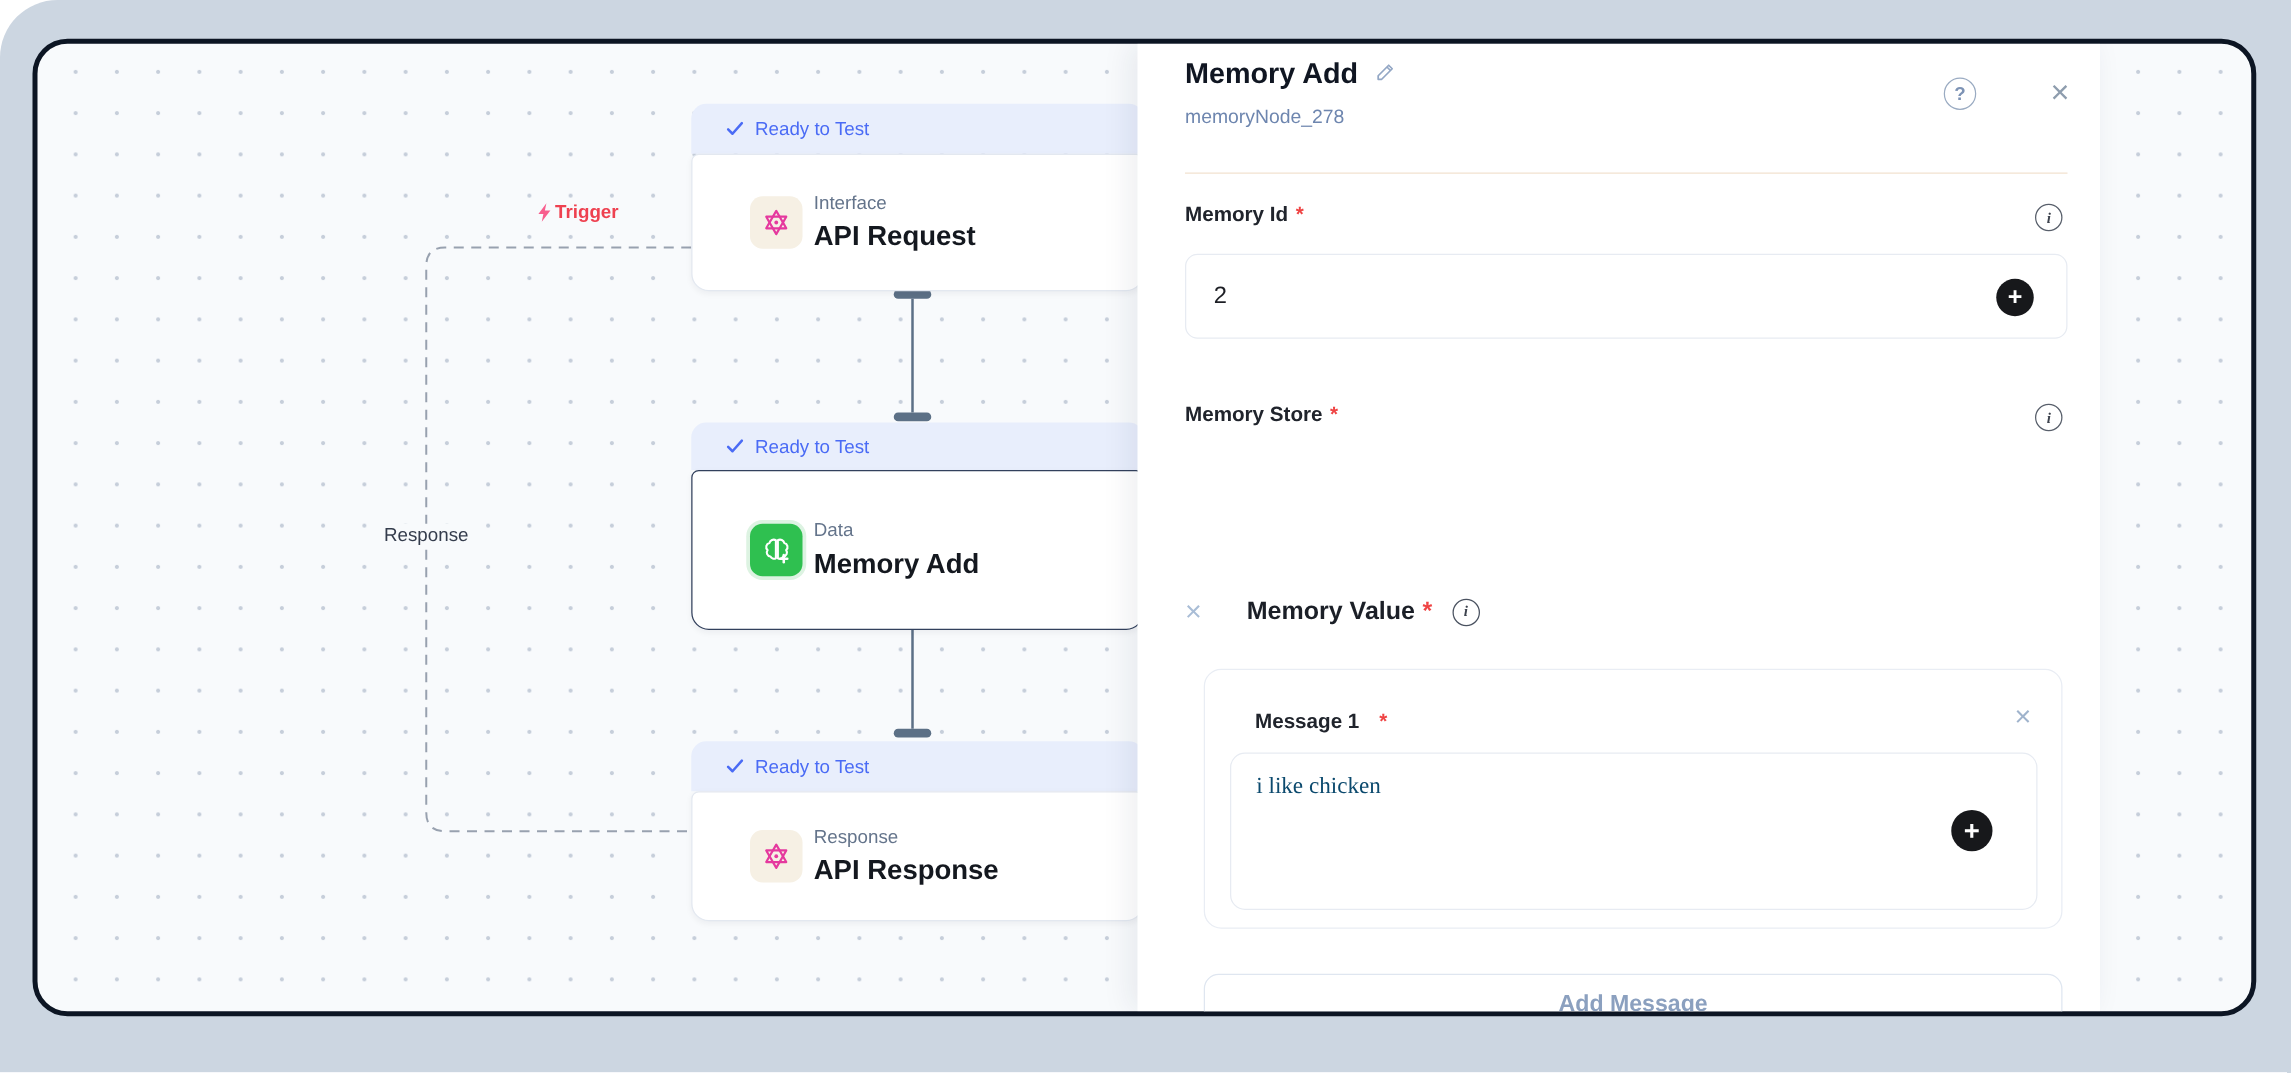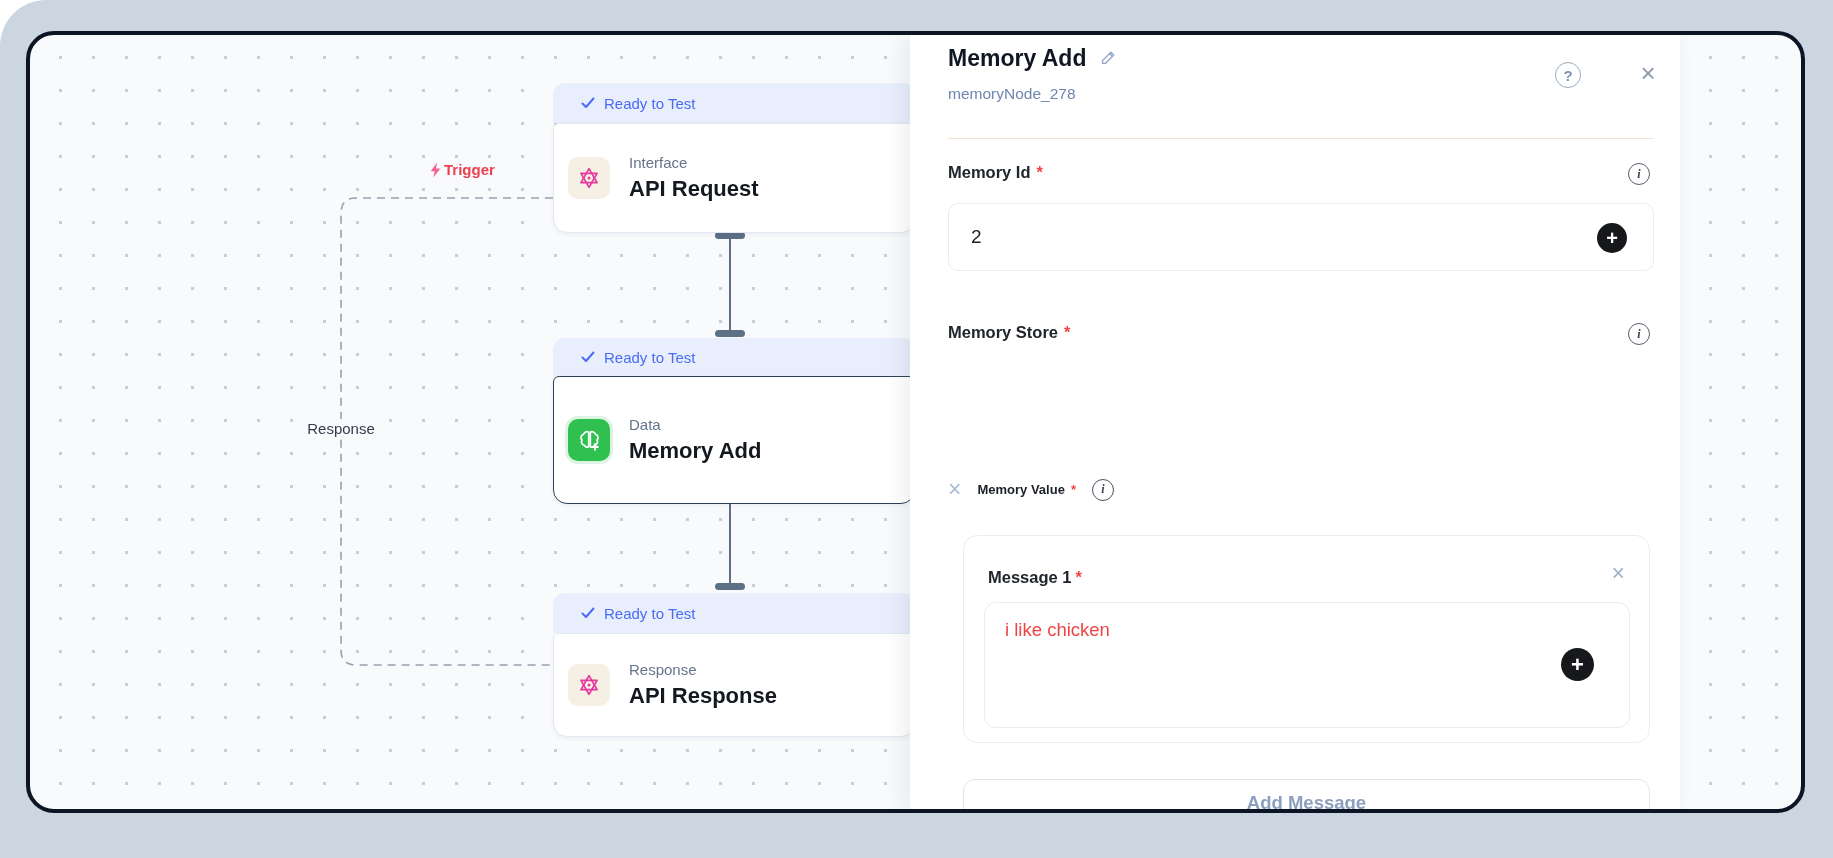--- a/index.html
+++ b/index.html
@@ -17,21 +17,21 @@
   .edge-label { position:absolute; font-size:15px; color:#343c4c; background:#f8fafc;
                 padding:1px 6px; text-align:center; }
   .trigger-label { position:absolute; display:flex; align-items:center; gap:2px;
                    font-size:15px; font-weight:600; color:#ee4150; }
 
   .node { position:absolute; left:523px; width:362px; z-index:5; }
   .badge { height:40px; background:#e8eefc; border-radius:12px 12px 0 0;
            display:flex; align-items:center; gap:9px; padding-left:28px;
            font-size:15px; font-weight:500; color:#4a6bf5; }
   .node-card { background:#ffffff; border:1px solid #e3e8f0; border-radius:6px 6px 14px 14px;
-               display:flex; align-items:center; gap:19px; padding-left:14px;
+               display:flex; align-items:center; gap:9px; padding-left:46px;
                box-shadow:0 2px 5px rgba(15,23,42,.05); }
   .node-card.selected { border:1.6px solid #32405c; }
   .icon-sq { width:42px; height:42px; border-radius:10px; flex:0 0 auto;
              display:flex; align-items:center; justify-content:center; }
   .icon-sq.beige { background:#f6f0e4; }
   .icon-sq.green { background:#2fc050; box-shadow:0 0 0 3px #ddf3e2; }
   .node-texts .cat { font-size:15px; color:#64748b; margin-bottom:5px; }
   .node-texts .ttl { font-size:22px; font-weight:700; color:#14181f; }
 
   .connector { position:absolute; width:30px; z-index:4; display:flex; flex-direction:column; align-items:center; }
@@ -63,30 +63,30 @@
   .text-input { width:100%; height:100%; border:none; outline:none; background:transparent;
                 font-family:"Liberation Sans", sans-serif; font-size:19px; color:#1c1e24; padding:0 60px 0 22px; }
   .plus-btn { position:absolute; border-radius:50%; background:#17181b; color:#fff;
               display:flex; align-items:center; justify-content:center; cursor:pointer;
               font-weight:700; }
   .sel-value { position:absolute; left:22px; top:50%; transform:translateY(-50%); font-size:19px; color:#1c1e24; }
   .chevron { position:absolute; right:28px; top:50%; transform:translateY(-50%); }
 
   .mv-row { position:absolute; left:38px; top:443px; display:flex; align-items:center; gap:16px; }
   .ghost-x { font-size:23px; color:#a9bdd6; cursor:pointer; line-height:1; }
-  .mv-label { display:flex; align-items:baseline; gap:6px; font-size:13px; font-weight:700; color:#1b1f27; }
+  .mv-label { display:flex; align-items:baseline; gap:6px; font-size:20px; font-weight:700; color:#1b1f27;margin-left:20px; }
 
   .msg-card { position:absolute; left:53px; top:500px; width:687px; height:208px;
               border:1px solid #e9edf4; border-radius:14px; background:#fff; }
-  .msg-head { position:absolute; left:24px; top:32px; display:flex; align-items:baseline; gap:4px;
+  .msg-head { position:absolute; left:40px; top:32px; display:flex; align-items:baseline; gap:16px;
               font-size:16.5px; font-weight:600; color:#20242c;justify-content:space-between; }
   .msg-x { position:absolute; right:24px; top:26px; font-size:23px; color:#9fb3cc; cursor:pointer; line-height:1; }
   .msg-area-wrap { position:absolute; left:20px; top:66px; width:646px; height:126px; }
   .msg-area { width:100%; height:100%; border:1px solid #e7ebf2; border-radius:12px; resize:none; outline:none;
-              font-family:Liberation Sans, sans-serif; font-size:18.5px; color:#ef4444; padding:16px 64px 16px 20px; }
+              font-family:Liberation Serif, serif; font-size:18.5px; color:#0c4a6e; padding:16px 64px 16px 20px; }
   .add-msg { position:absolute; left:53px; top:744px; width:687px; height:72px; background:#fff;
              border:1px solid #dfe6f0; border-radius:12px; display:flex; justify-content:center;
              padding-top:12px; font-size:18.5px; font-weight:600; color:#8ba0bf; cursor:pointer; }
 </style>
 </head>
 <body>
 
 <div class="stage">
   <div class="bg-tint"></div>
 

